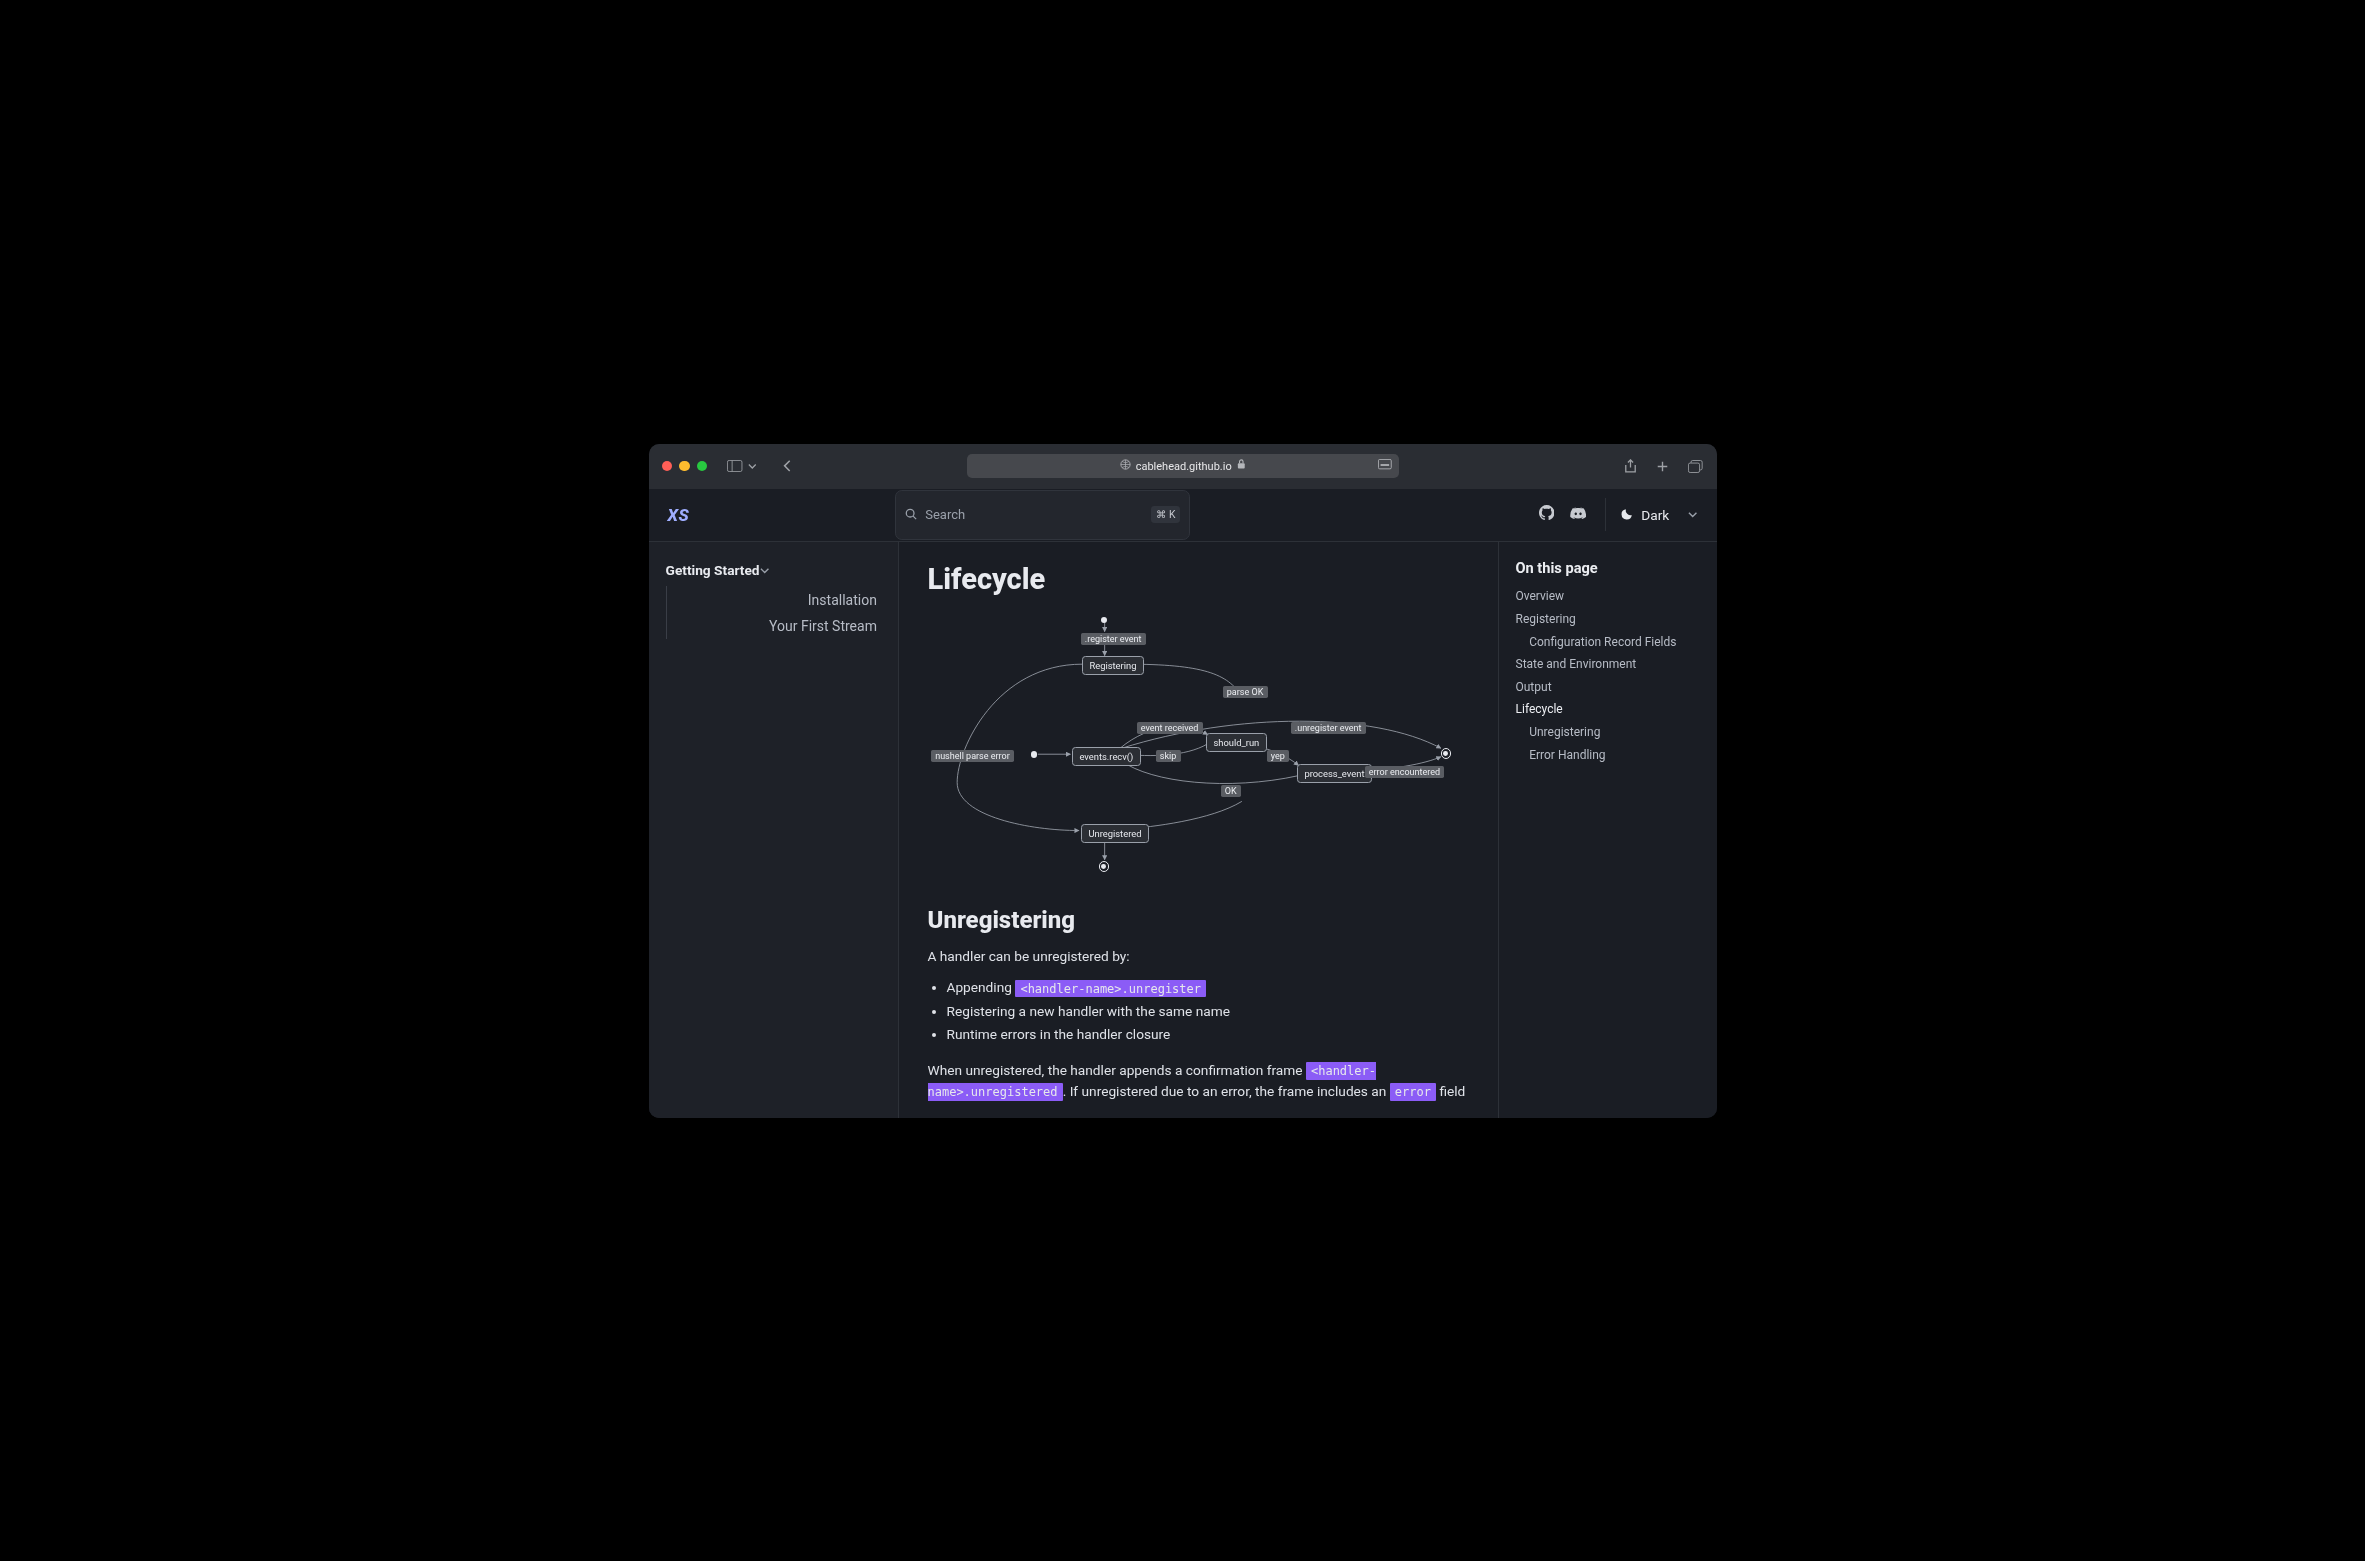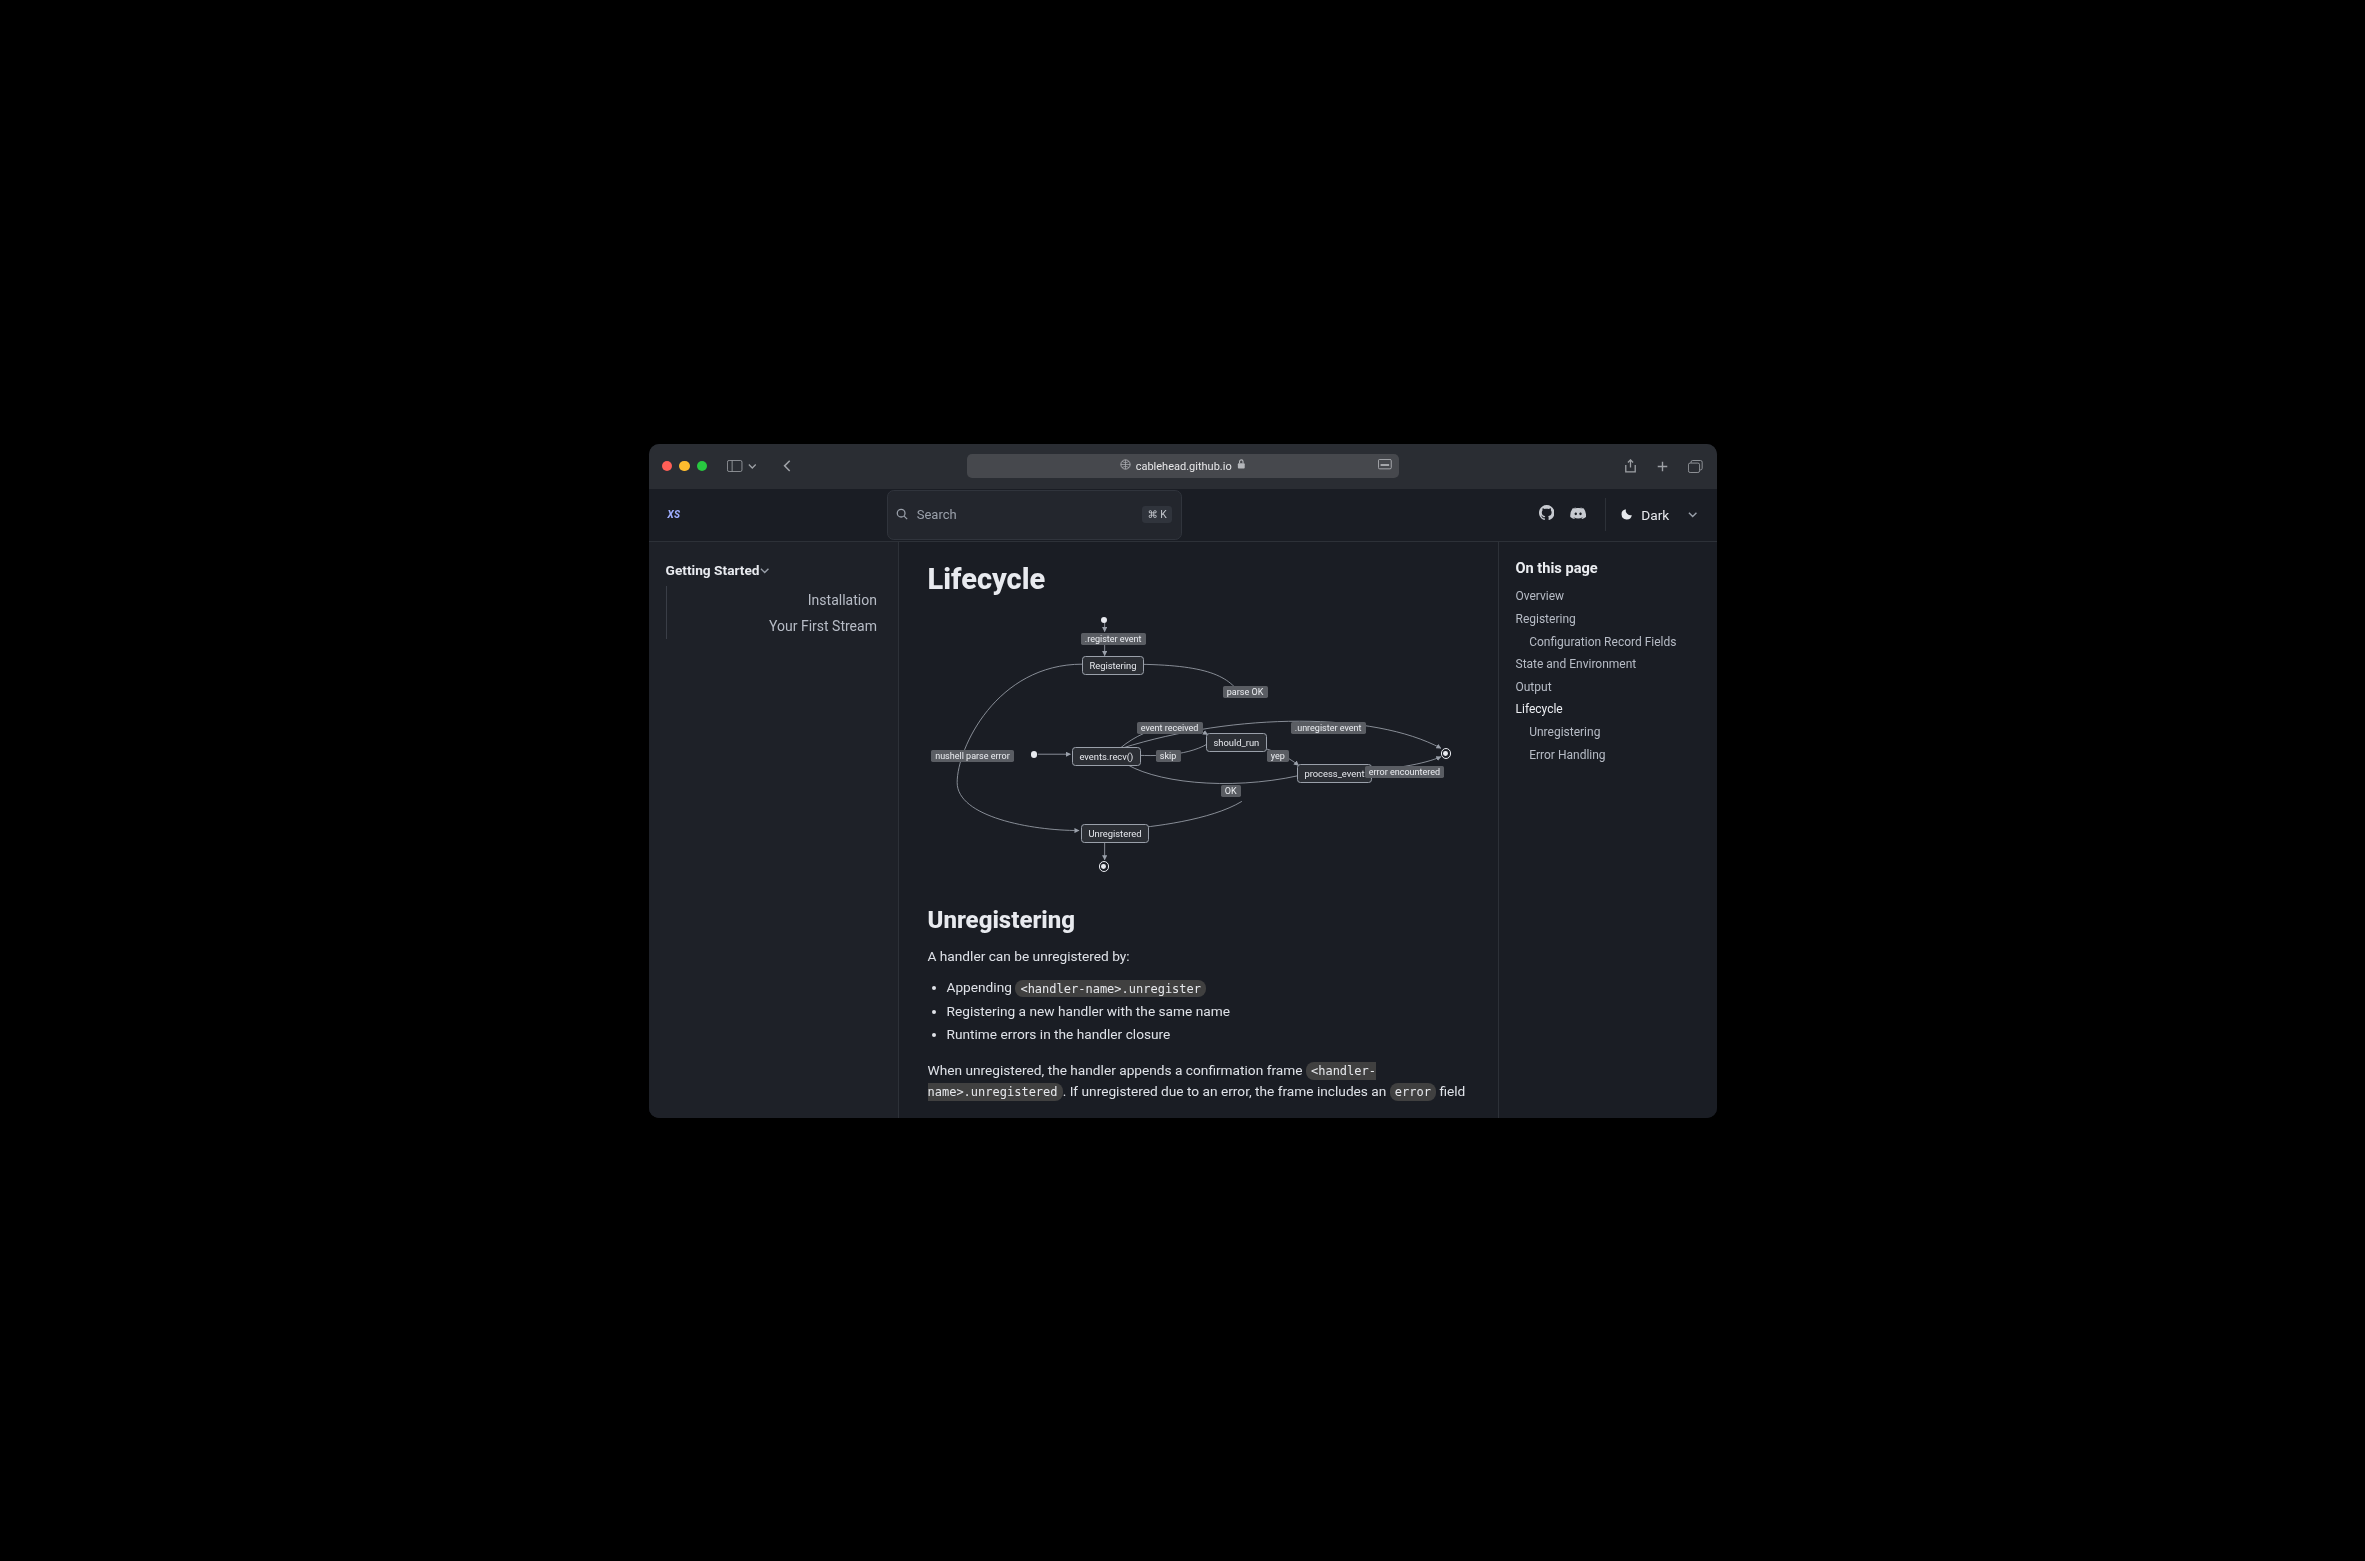--- a/index.html
+++ b/index.html
@@ -50,21 +50,21 @@
   .tb-right { margin-left:auto; display:flex; gap:19px; }
 
   
   .app {
     flex:1; display:flex; flex-direction:column; background:#1a1d24; min-height:0;
   }
   .app-header {
     height:53px; display:flex; align-items:center; padding:0 19px;
     border-bottom:0.9px solid #2d3138;
   }
-  .brand { color:#9faeff; font-weight:800; font-size:10px; letter-spacing:0.4px; font-style: italic;}
+  .brand { color:#9faeff; font-weight:800; font-size:17px; letter-spacing:0.4px; font-style: italic;}
   .search {
     margin-left: 206px;
     width: 295px; height:50px; background:#23262d; border:0.9px solid #30343c;
     border-radius:6.9px; display:flex; align-items:center; padding:0 8.6px;
     color:#9aa0aa; gap:8.6px; position:relative;
   }
   .search .placeholder { color:#9aa0aa; font-size:13px; }
   .search .kbd {
     margin-left:auto; background:#30343c; color:#c7cad0; font-size:10.3px;
     padding:1.7px 5.1px; border-radius:3.4px;
@@ -94,21 +94,21 @@
 
   .content {
     flex:1; padding:20.6px 29px; overflow:auto; color:#e8eaef; min-width:0;
   }
   .content h1 { font-size:29px; font-weight:800; margin-bottom:15.4px; }
   .content h2 { font-size:24px; font-weight:800; margin:29px 0 12px; }
   .content p  { font-size:13.7px; line-height:1.55; color:#dfe2e8; }
   .content ul { margin:8.6px 0 13.7px 19px; }
   .content li { font-size:13.7px; line-height:1.7; color:#dfe2e8; }
   code.inline {
-    background:#404040; color:#e6e8ec; padding:1.7px 5.1px; border-radius:8px;
+    background:#8b5cf6; color:#e6e8ec; padding:1.7px 5.1px; border-radius:1px;
     font-family: ui-monospace, SFMono-Regular, Menlo, monospace; font-size:12px;
   }
 
   
   .diagram {
     position:relative; width:542px; height:266px; margin:6.9px auto 0;
   }
   .diagram svg { position:absolute; inset:0; }
   .node {
     position:absolute; background:#2b2e34; color:#e8eaef;

